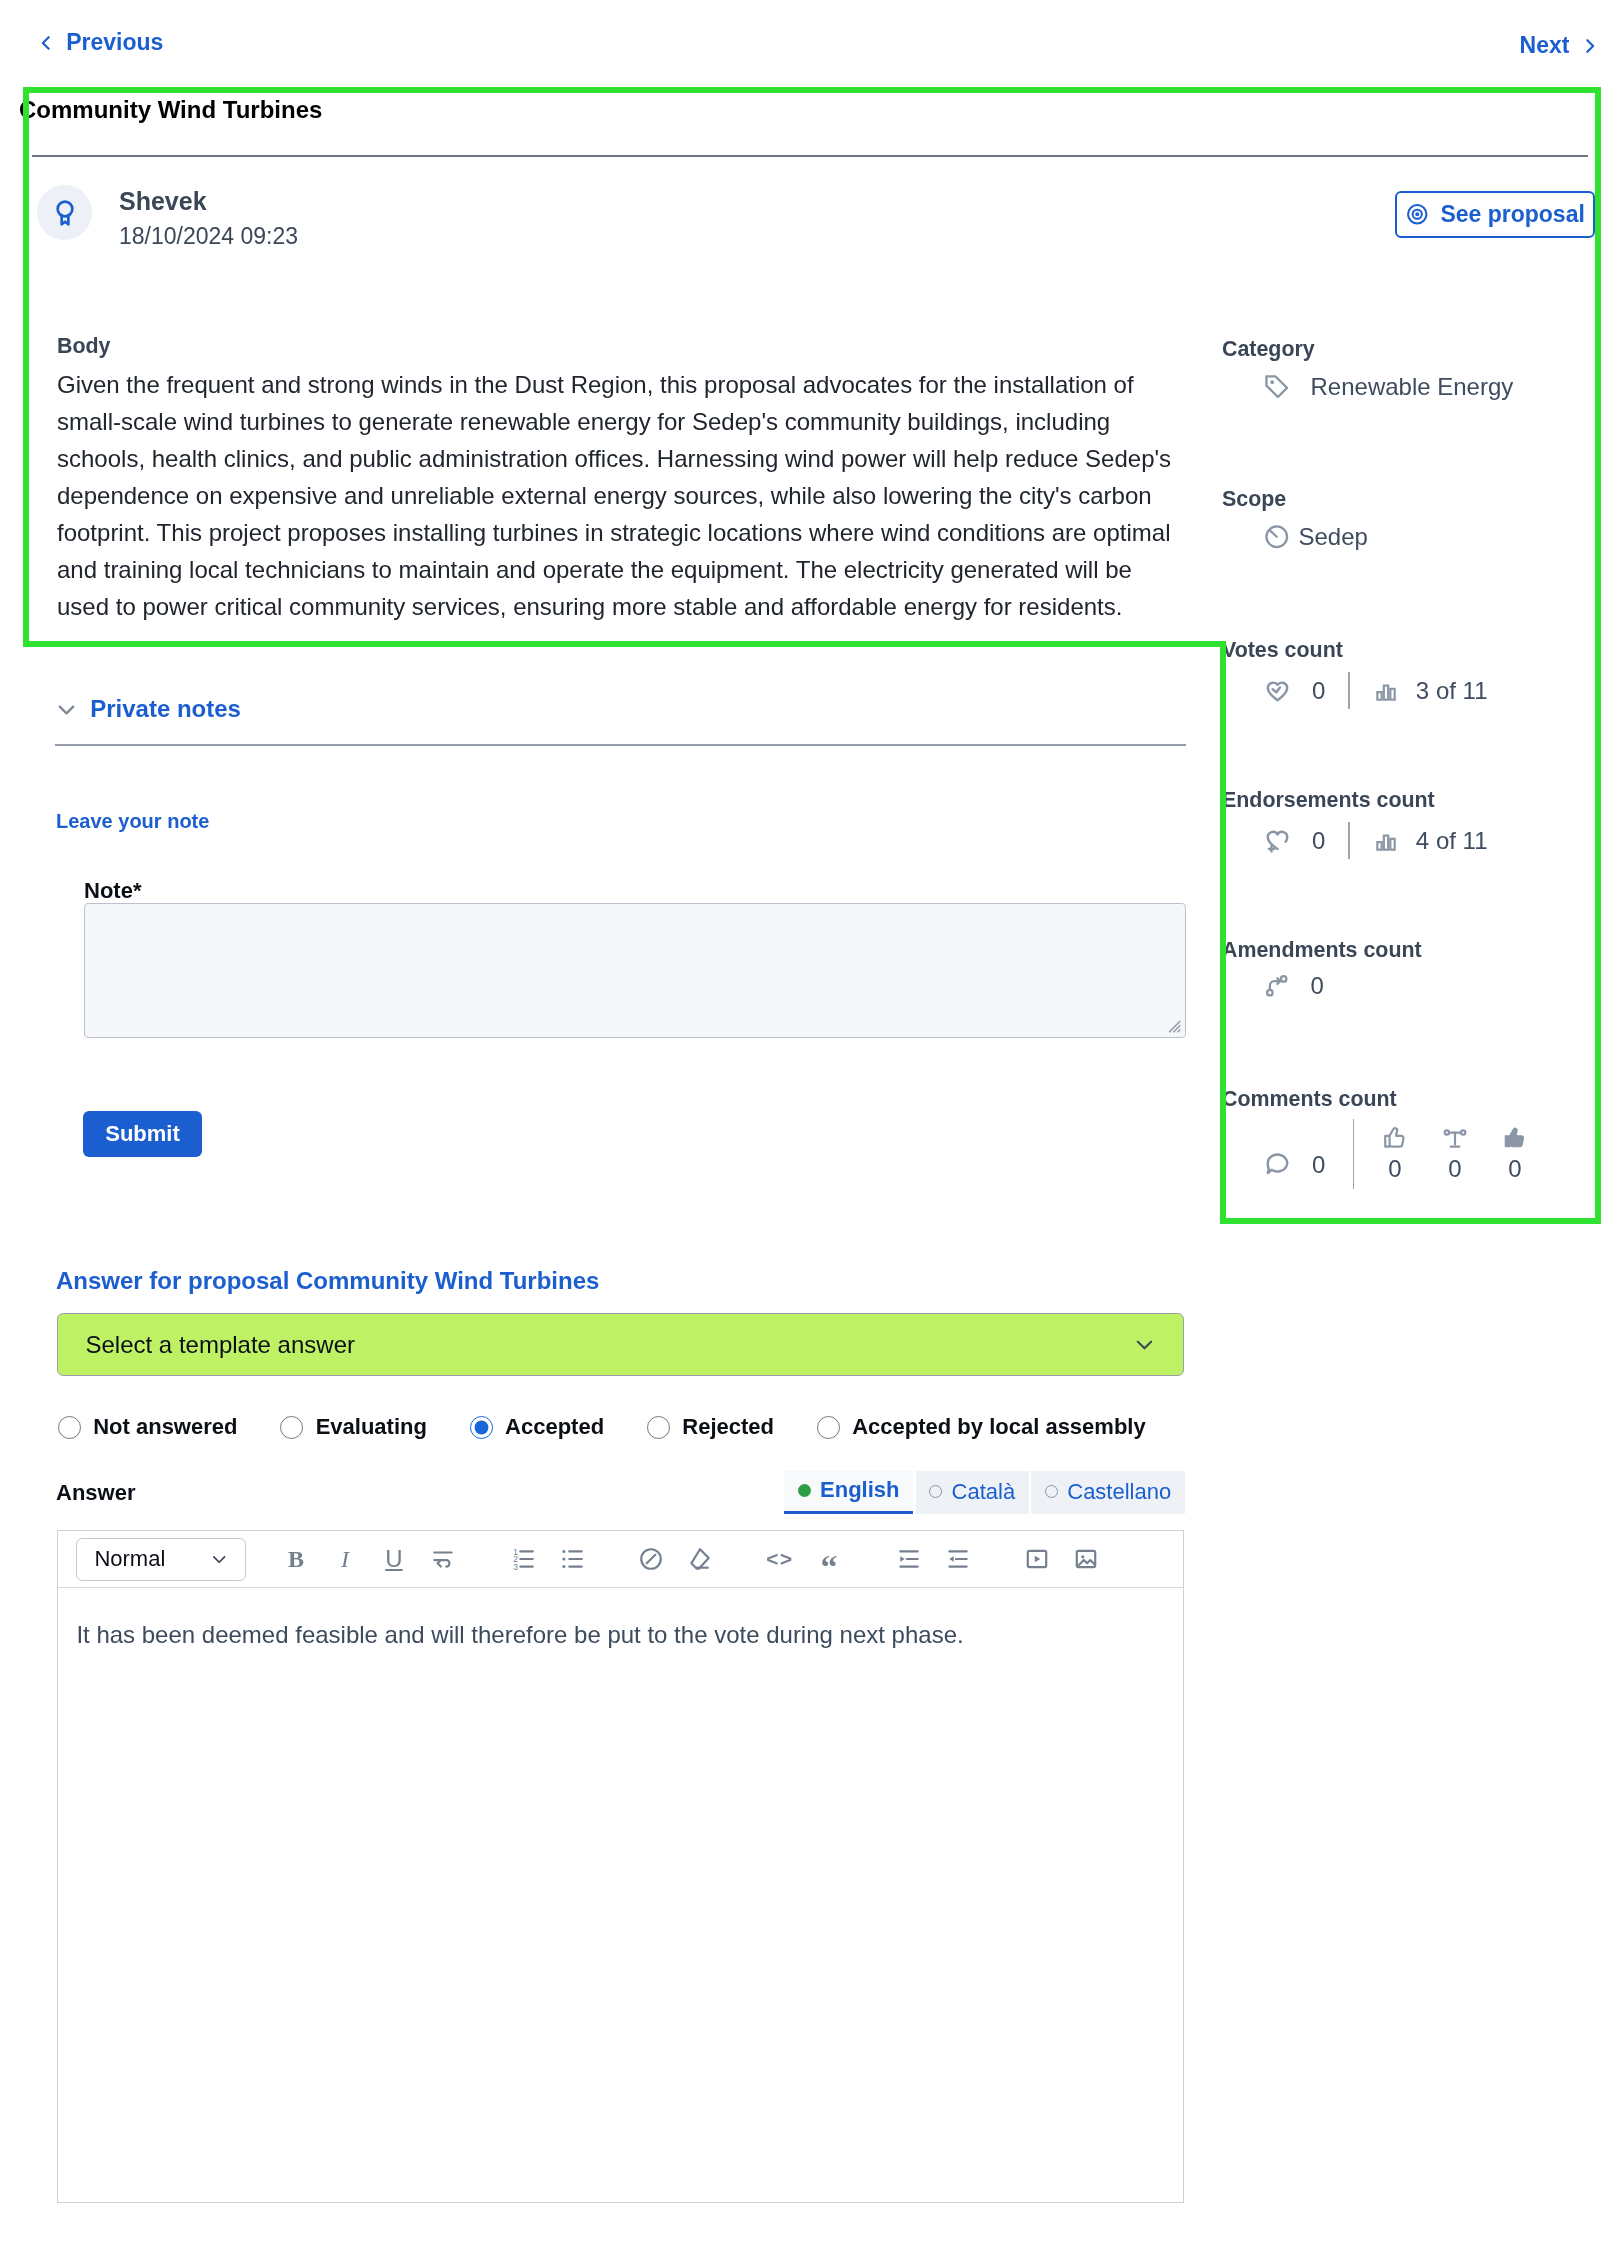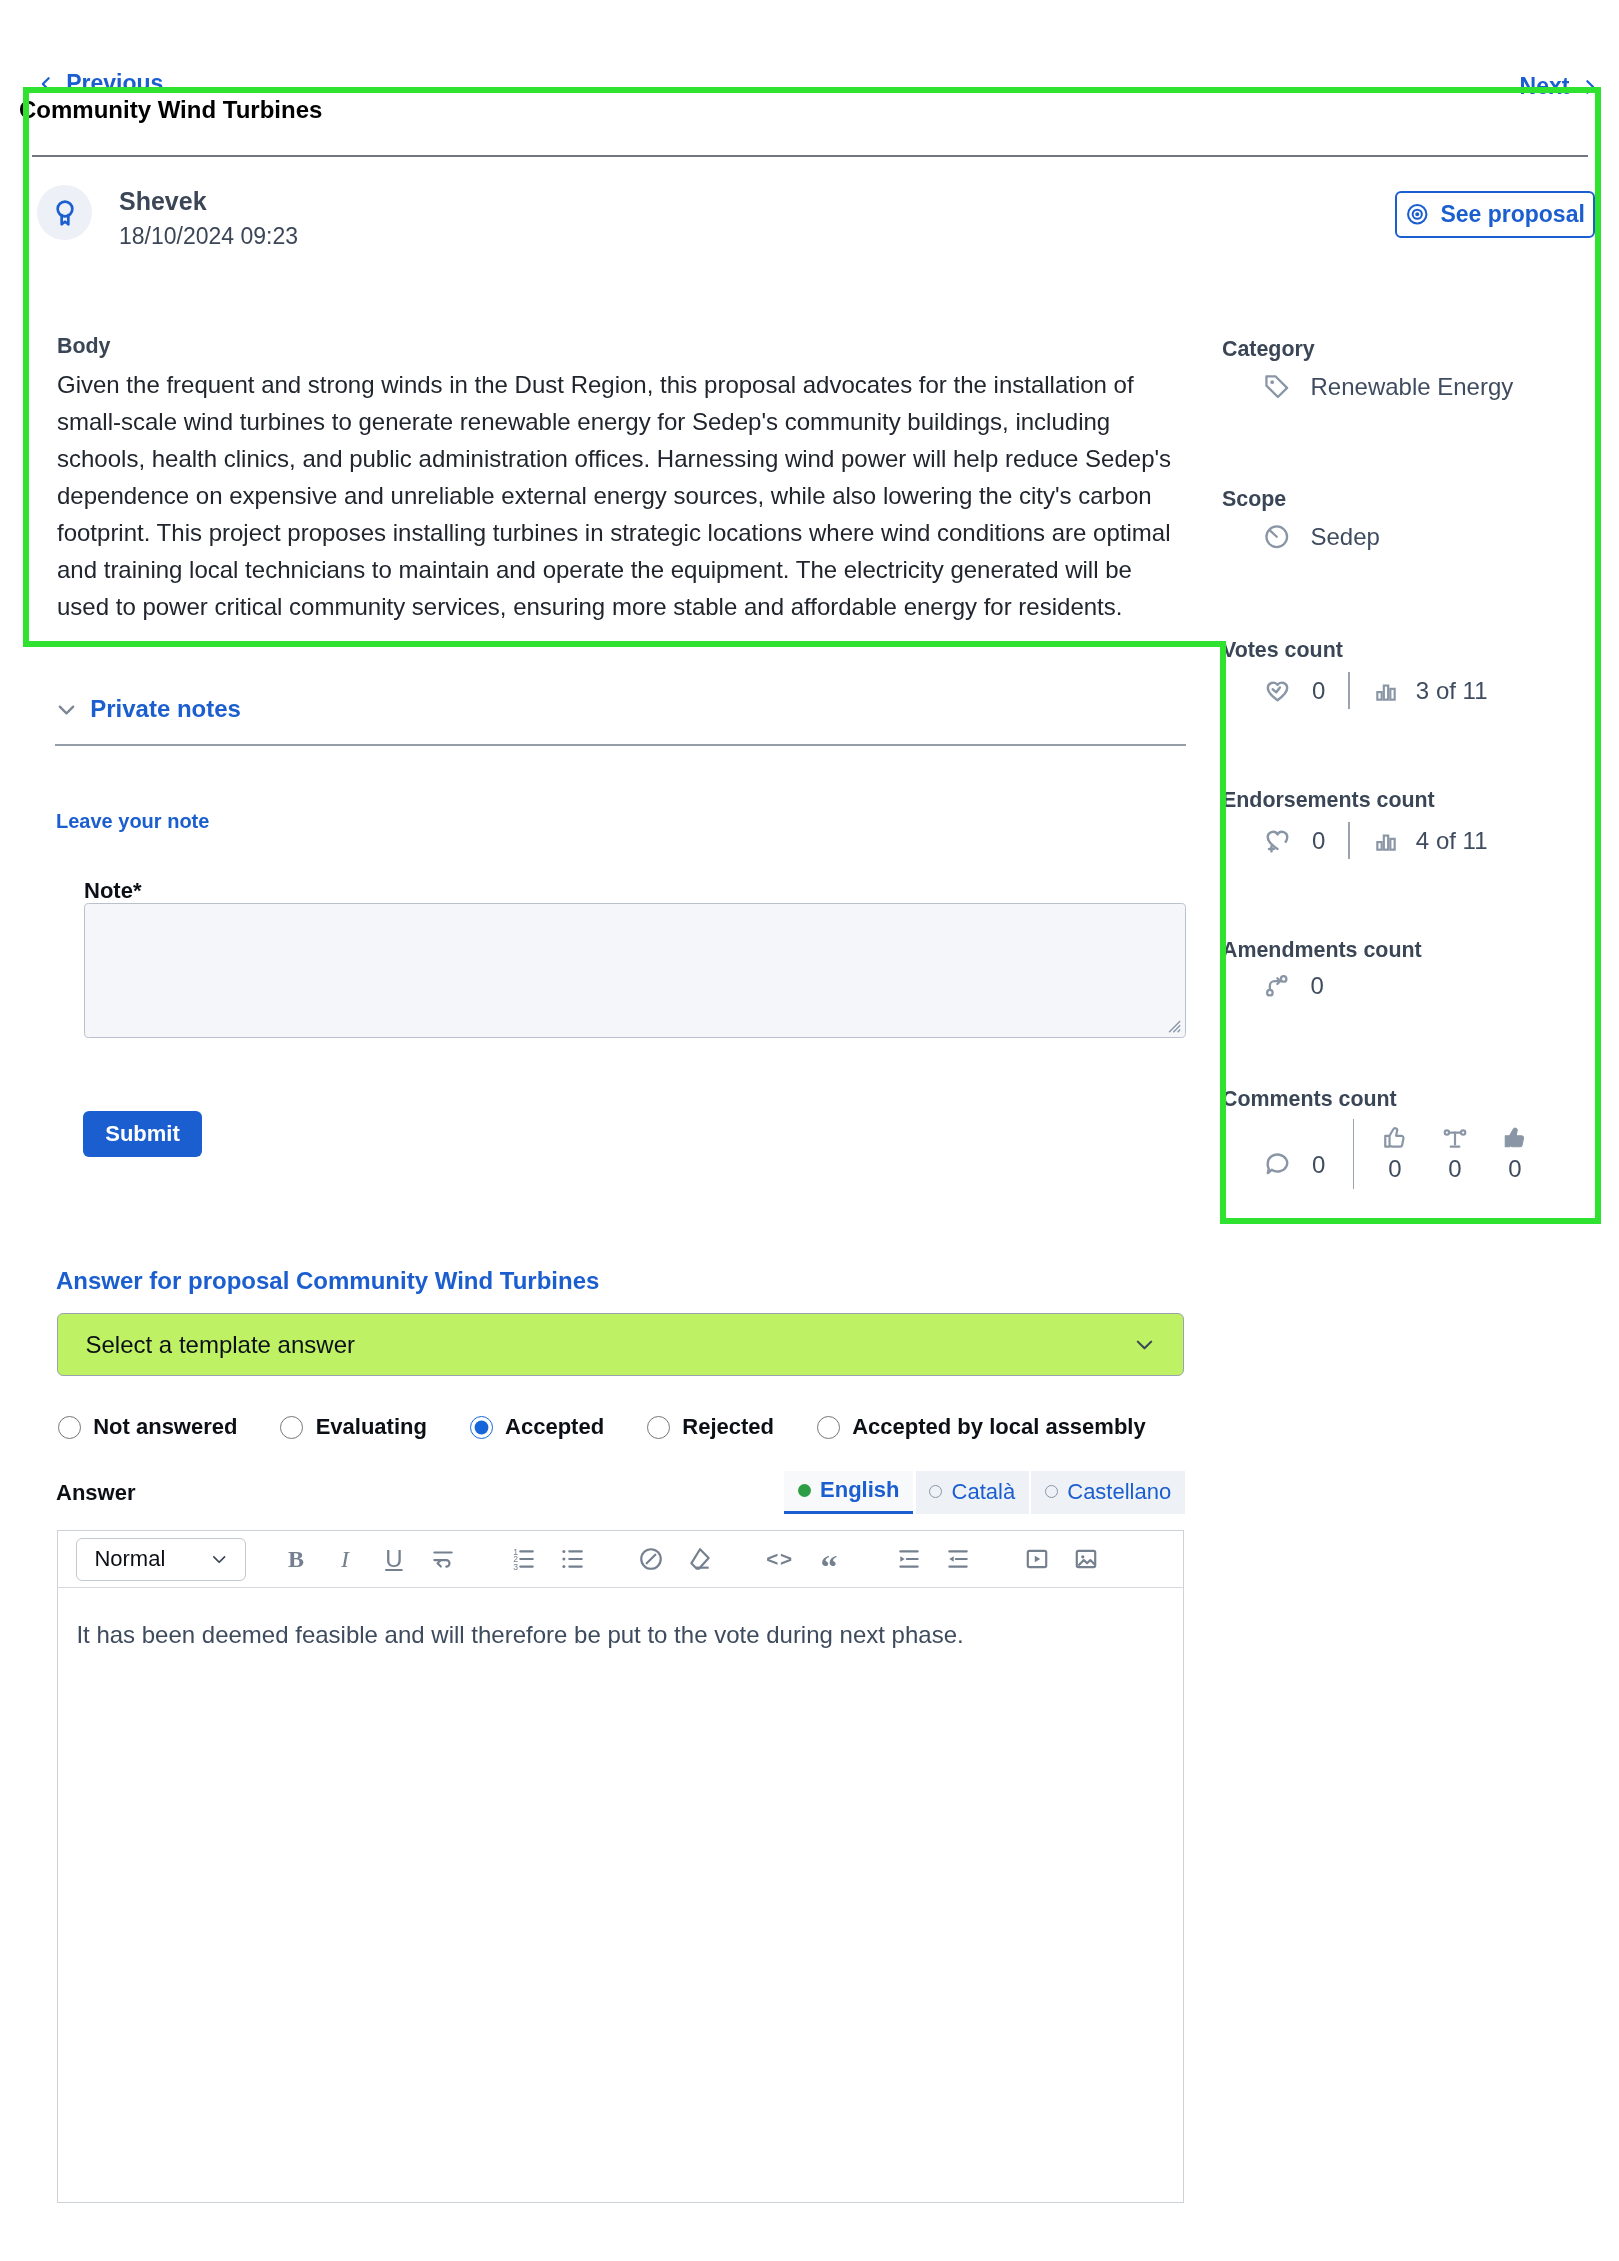--- a/index.html
+++ b/index.html
@@ -3,21 +3,21 @@
 <meta charset="utf-8">
 <style>
   * { margin:0; padding:0; box-sizing:border-box; }
   html,body { background:#ffffff; }
   body { width:1620px; height:2261px; position:relative;
          font-family:"Liberation Sans", sans-serif; color:#242a33; }
   .abs { position:absolute; }
 
   
   .nav-link { display:flex; align-items:center; gap:9.2px; color:#1b5ecf;
-              font-size:23px; font-weight:bold; cursor:pointer;margin-top:41px; }
+              font-size:23px; font-weight:bold; cursor:pointer; }
   .nav-prev { left:37px; top:29px; }
   .nav-next { right:21.4px; top:32px; }
 
   
   .gline { position:absolute; background:#2fe22f; z-index:5; pointer-events:none; }
 
   
   .proposal-title { left:19px; top:96px; font-size:24px; font-weight:bold; color:#000; }
   .title-divider { left:32px; top:155px; width:1556px; height:2.3px; background:#707780; }
 
@@ -167,21 +167,21 @@
 </div>
 
 <div class="side-label" style="top:487px;">Scope</div>
 <div class="side-row" style="top:523px;">
   <span class="icon">
     <svg width="27.5" height="27.5" viewBox="0 0 24 24" fill="none" stroke="currentColor" stroke-width="2" stroke-linecap="round">
         <circle cx="12" cy="12" r="9"></circle>
         <line x1="6" y1="6.5" x2="12" y2="12"></line>
       </svg>
   </span>
-  <span style="margin-left:20px;">Sedep</span>
+  <span style="margin-left:8px;">Sedep</span>
 </div>
 
 <div class="side-label" style="top:638px;">Votes count</div>
 <div class="side-row" style="top:672px;">
   <span class="icon">
     <svg width="29" height="29" viewBox="0 0 24 24" fill="none" stroke="currentColor" stroke-width="2" stroke-linecap="round" stroke-linejoin="round">
         <path d="M12 20c-5-3.5-8-6.5-8-10a4.5 4.5 0 0 1 8-2.8A4.5 4.5 0 0 1 20 10c0 3.5-3 6.5-8 10z"></path>
         <polyline points="8 11 11 13.5 14 9.5"></polyline>
       </svg>
   </span>

